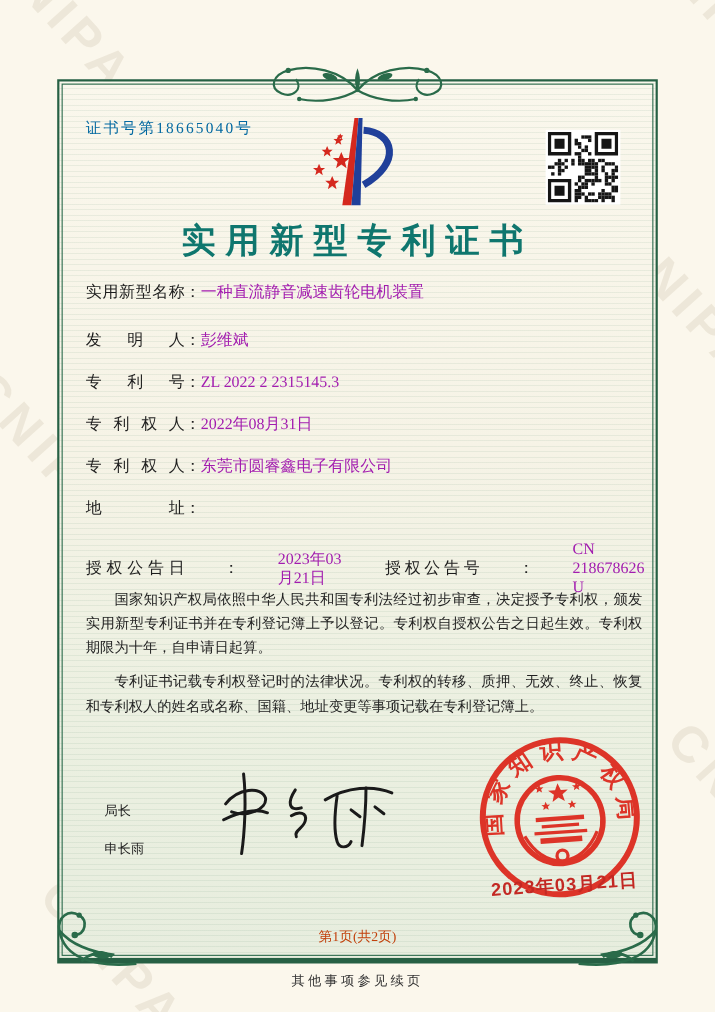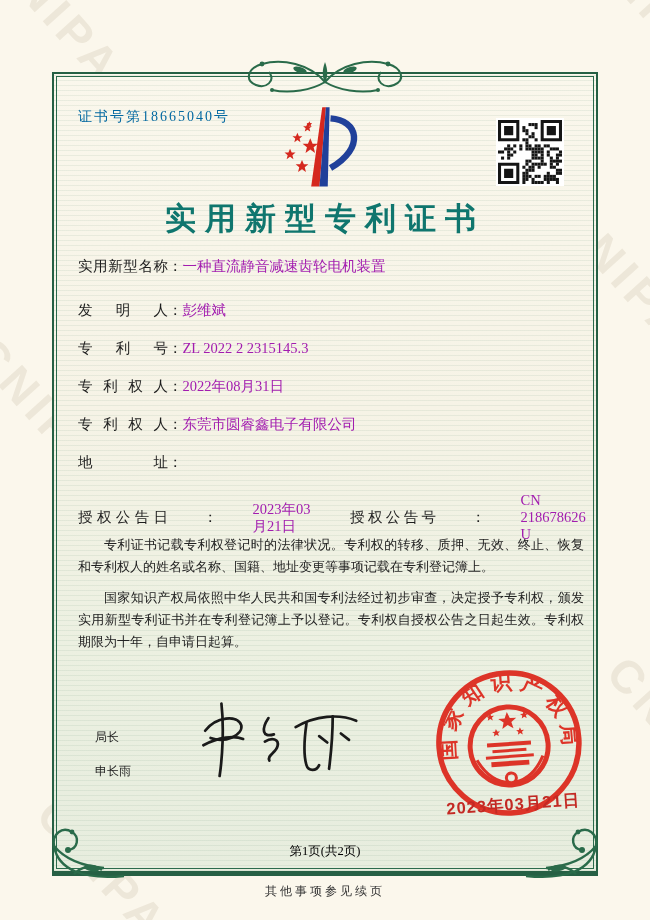--- a/index.html
+++ b/index.html
@@ -75,21 +75,21 @@
   .paras p{margin:0 0 9px 0;text-indent:2em;text-align:justify;}
   .sig-block{position:absolute;left:95px;top:720px;z-index:5;font-size:12px;line-height:34px;
     font-family:"Liberation Sans","DejaVu Sans",sans-serif;color:#1c1c1c;}
   .signature{position:absolute;left:178px;top:688px;width:190px;height:100px;z-index:6;}
   .seal{
     position:absolute;left:418px;top:658px;width:182px;height:172px;
     transform:rotate(-4deg);z-index:7;opacity:0.95;
   }
   .page-num{
     position:absolute;left:0;right:0;top:843px;text-align:center;
-    font-size:12.5px;color:#000000;z-index:5;
+    font-size:12.5px;color:#c2410c;z-index:5;
   }
   .footer-note{
     position:absolute;left:0;right:0;top:883px;text-align:center;
     font-size:12px;letter-spacing:3px;color:#333;z-index:5;
   }
   .orn-top{position:absolute;left:50%;top:50px;transform:translateX(-50%);z-index:4;}
   .orn-corner{position:absolute;z-index:4;}
   .orn-bl{left:44px;bottom:36px;}
   .orn-br{right:44px;bottom:36px;transform:scaleX(-1);}
 </style>
@@ -339,22 +339,22 @@
       </div>
       <div class="fgroup right">
         <span class="flabel w5">授权公告号</span>
         <span class="fcolon">：</span>
         <span class="fvalue">CN 218678626 U</span>
       </div>
     </div>
   </div>
 
   <div class="paras">
+    <p>国家知识产权局依照中华人民共和国专利法经过初步审查，决定授予专利权，颁发实用新型专利证书并在专利登记簿上予以登记。专利权自授权公告之日起生效。专利权期限为十年，自申请日起算。</p>
     <p>专利证书记载专利权登记时的法律状况。专利权的转移、质押、无效、终止、恢复和专利权人的姓名或名称、国籍、地址变更等事项记载在专利登记簿上。</p>
-    <p>国家知识产权局依照中华人民共和国专利法经过初步审查，决定授予专利权，颁发实用新型专利证书并在专利登记簿上予以登记。专利权自授权公告之日起生效。专利权期限为十年，自申请日起算。</p>
   </div>
 
   <div class="sig-block">
     <div>局长</div>
     <div>申长雨</div>
   </div>
 
   <svg class="signature" viewBox="0 0 210 100">
     <g fill="none" stroke="#1a1a1a" stroke-width="3" stroke-linecap="round">
       <path d="M30,42 C42,26 66,24 70,36 C72,47 52,56 36,50"></path>

